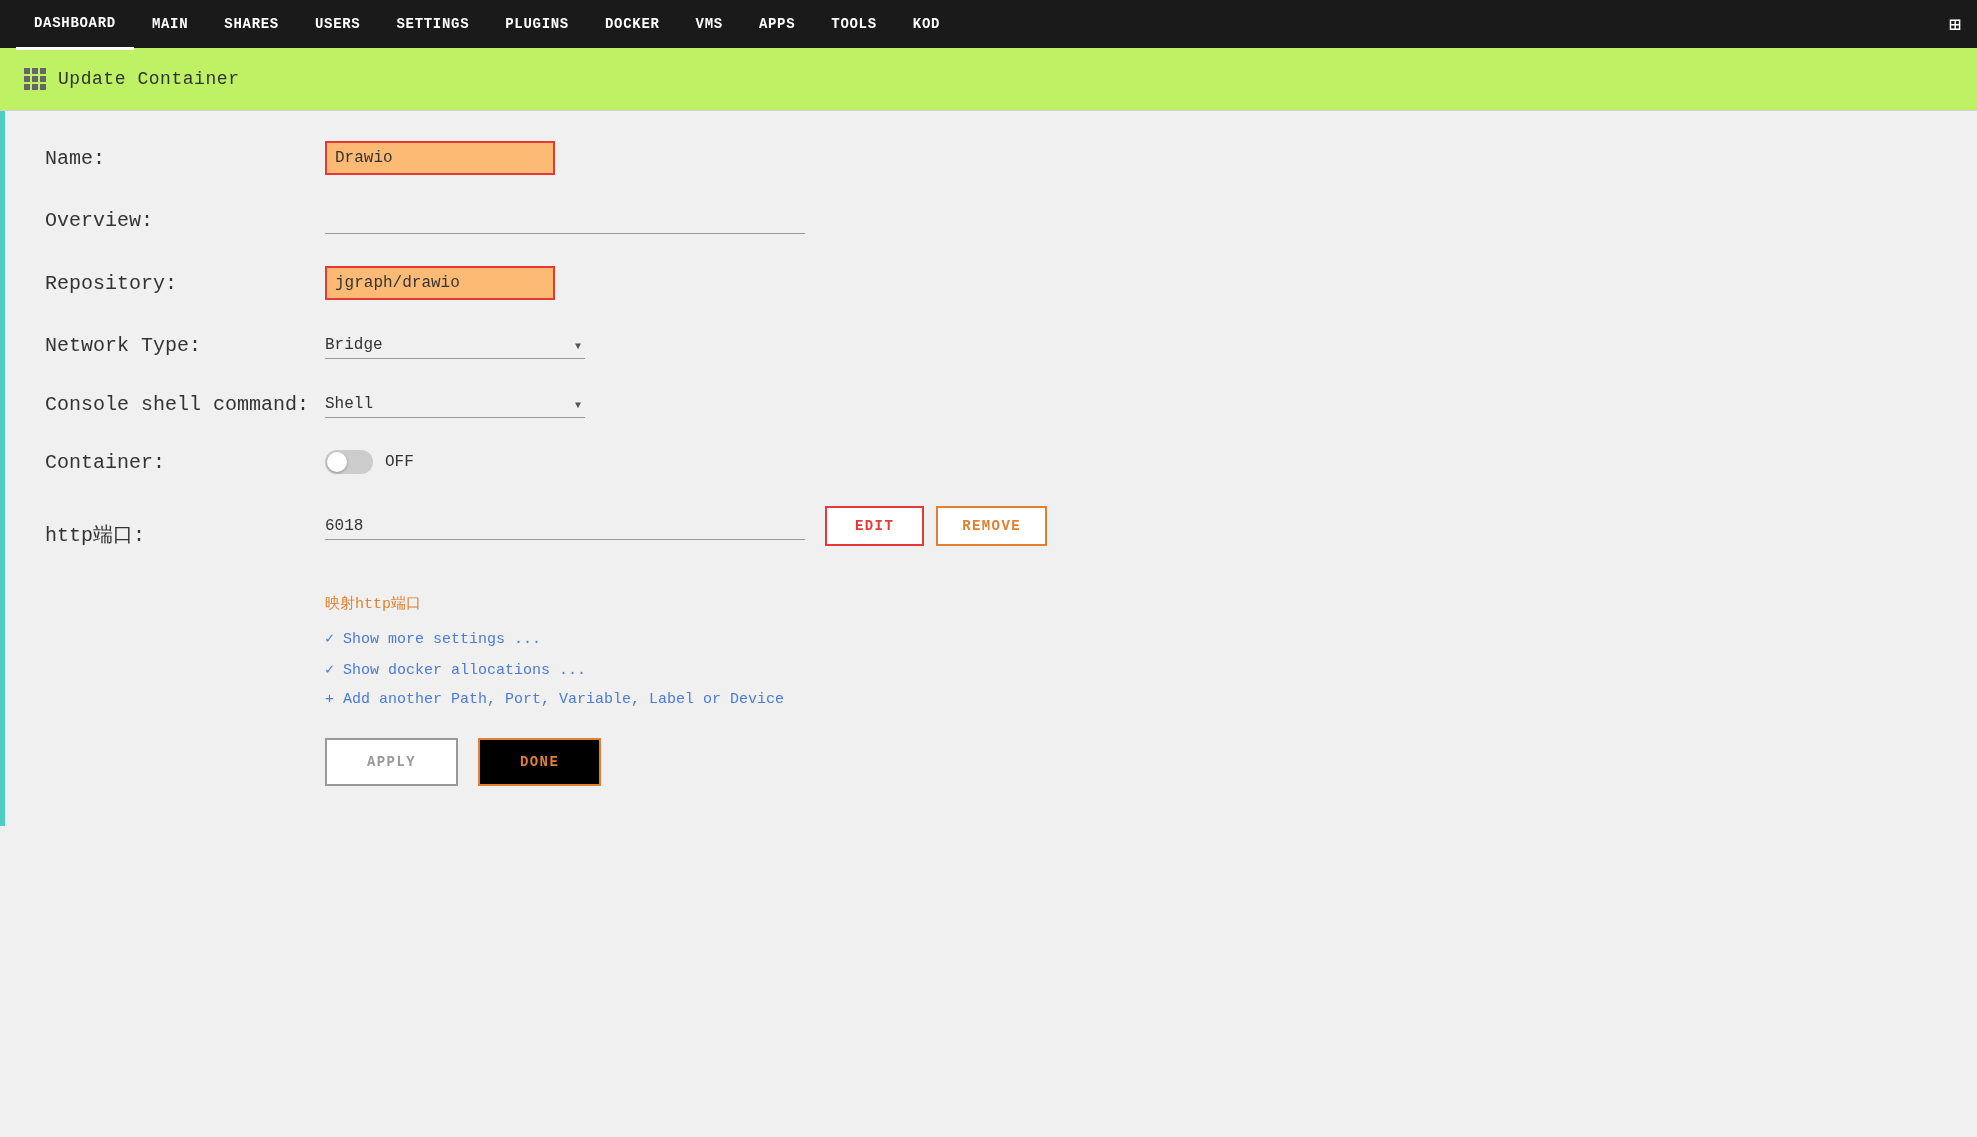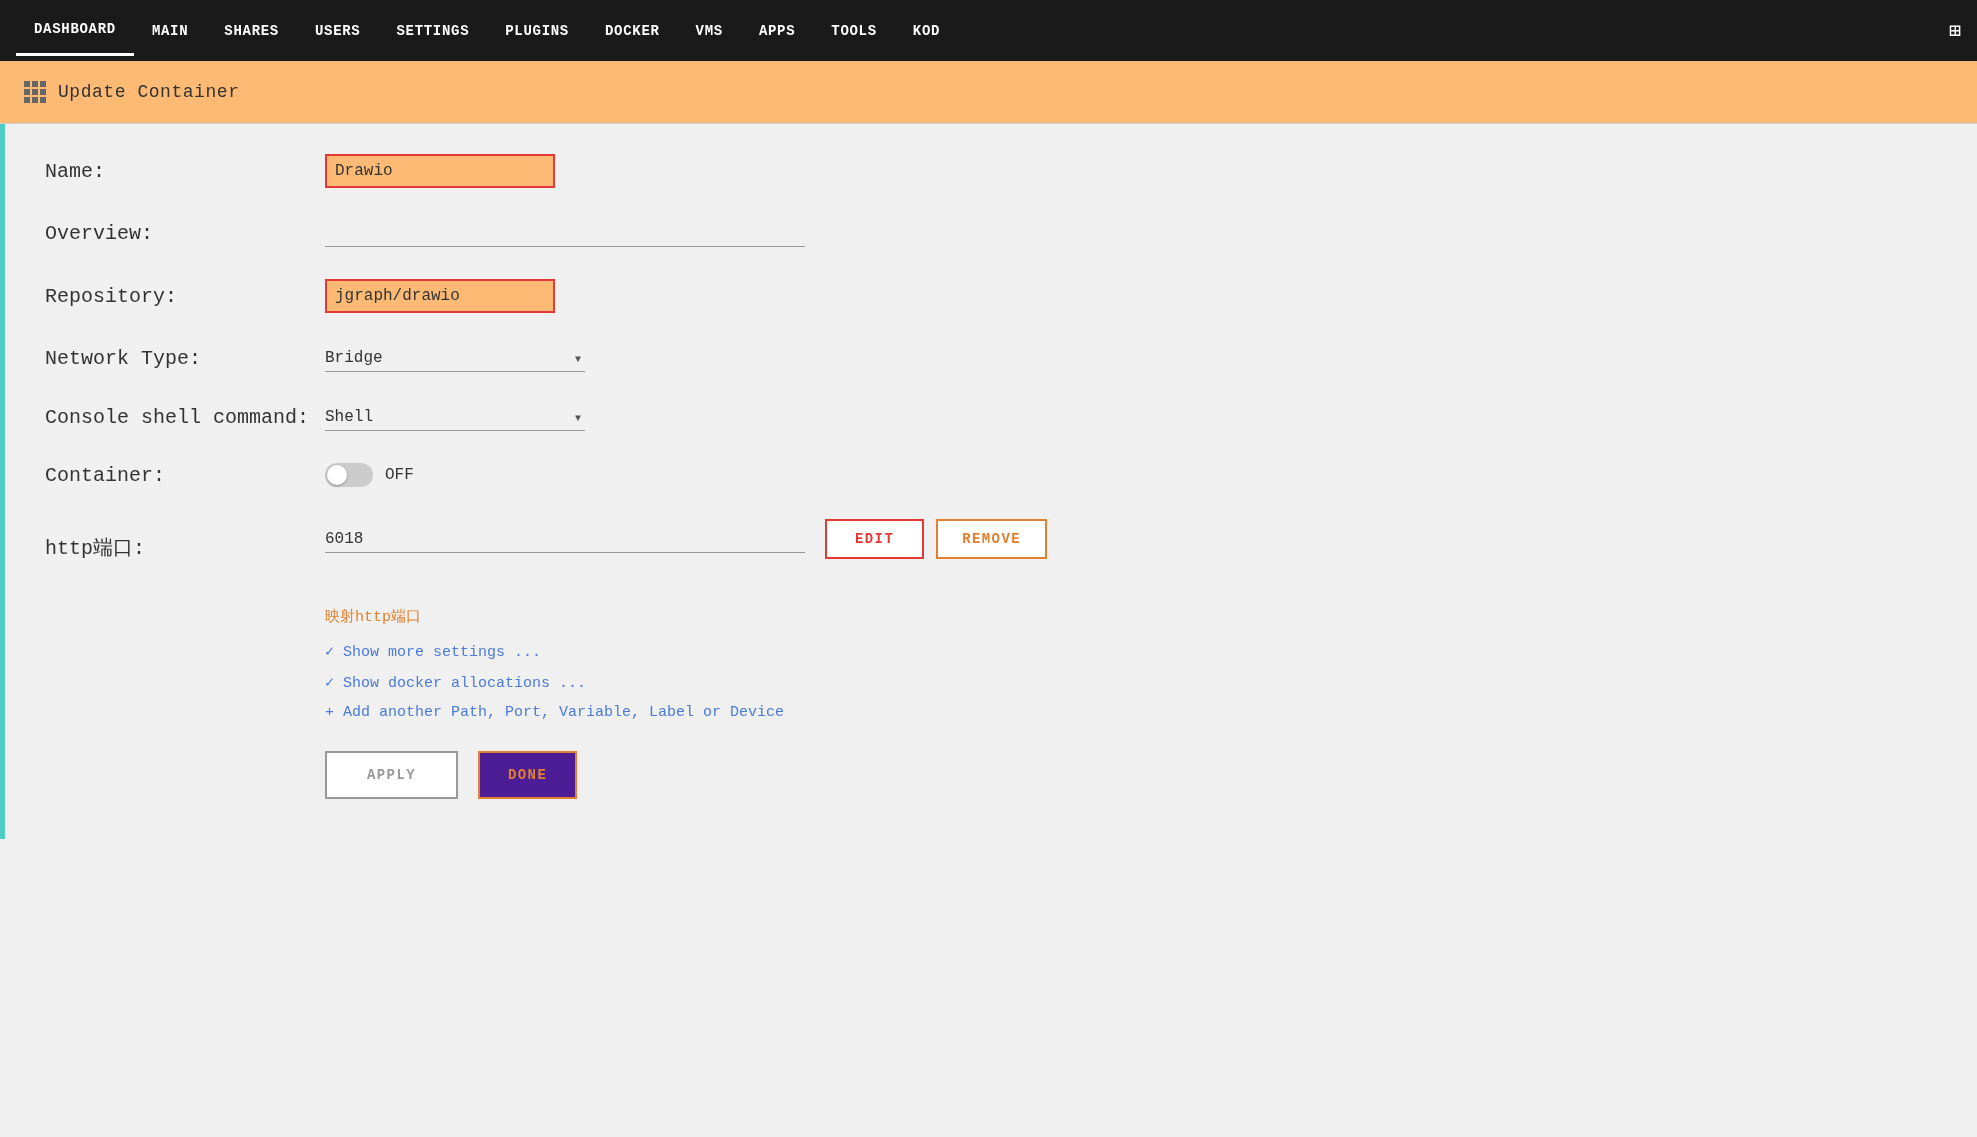--- a/index.html
+++ b/index.html
@@ -4,21 +4,21 @@
   <style>
     * { box-sizing: border-box; margin: 0; padding: 0; }
     body { font-family: 'Courier New', monospace; background: #f0f0f0; min-height: 1137px; }
 
     
     .navbar {
       background: #1a1a1a;
       display: flex;
       align-items: center;
       padding: 4px 16px;
-      height: 61px;
+      height: 48px;
       justify-content: space-between;
     }
     .nav-items {
       display: flex;
       align-items: center;
       gap: 0;
     }
     .nav-item {
       color: #fff;
       font-size: 14px;
@@ -33,21 +33,21 @@
       border-bottom: 3px solid #fff;
     }
     .nav-icon {
       color: #fff;
       font-size: 20px;
       cursor: pointer;
     }
 
     
     .page-header {
-      background: #fdba74;
+      background: #bef264;
       padding: 20px 24px;
       display: flex;
       align-items: center;
       gap: 12px;
       border-bottom: 1px solid #d0d0d0;
     }
     .grid-icon {
       display: grid;
       grid-template-columns: repeat(3, 6px);
       gap: 2px;
@@ -272,27 +272,27 @@
       font-family: 'Courier New', monospace;
       font-size: 14px;
       font-weight: 700;
       letter-spacing: 0.1em;
       padding: 14px 40px;
       cursor: pointer;
       text-transform: uppercase;
     }
     .btn-done {
       border: 2px solid #e08030;
-      background: #4c1d95;
+      background: #000000;
       color: #e08030;
       font-family: 'Courier New', monospace;
       font-size: 14px;
       font-weight: 700;
       letter-spacing: 0.1em;
-      padding: 14px 28px;
+      padding: 14px 40px;
       cursor: pointer;
       text-transform: uppercase;
     }
   </style>
 </head>
 <body>
 
 <nav class="navbar">
   <div class="nav-items">
     <div class="nav-item active">DASHBOARD</div>

